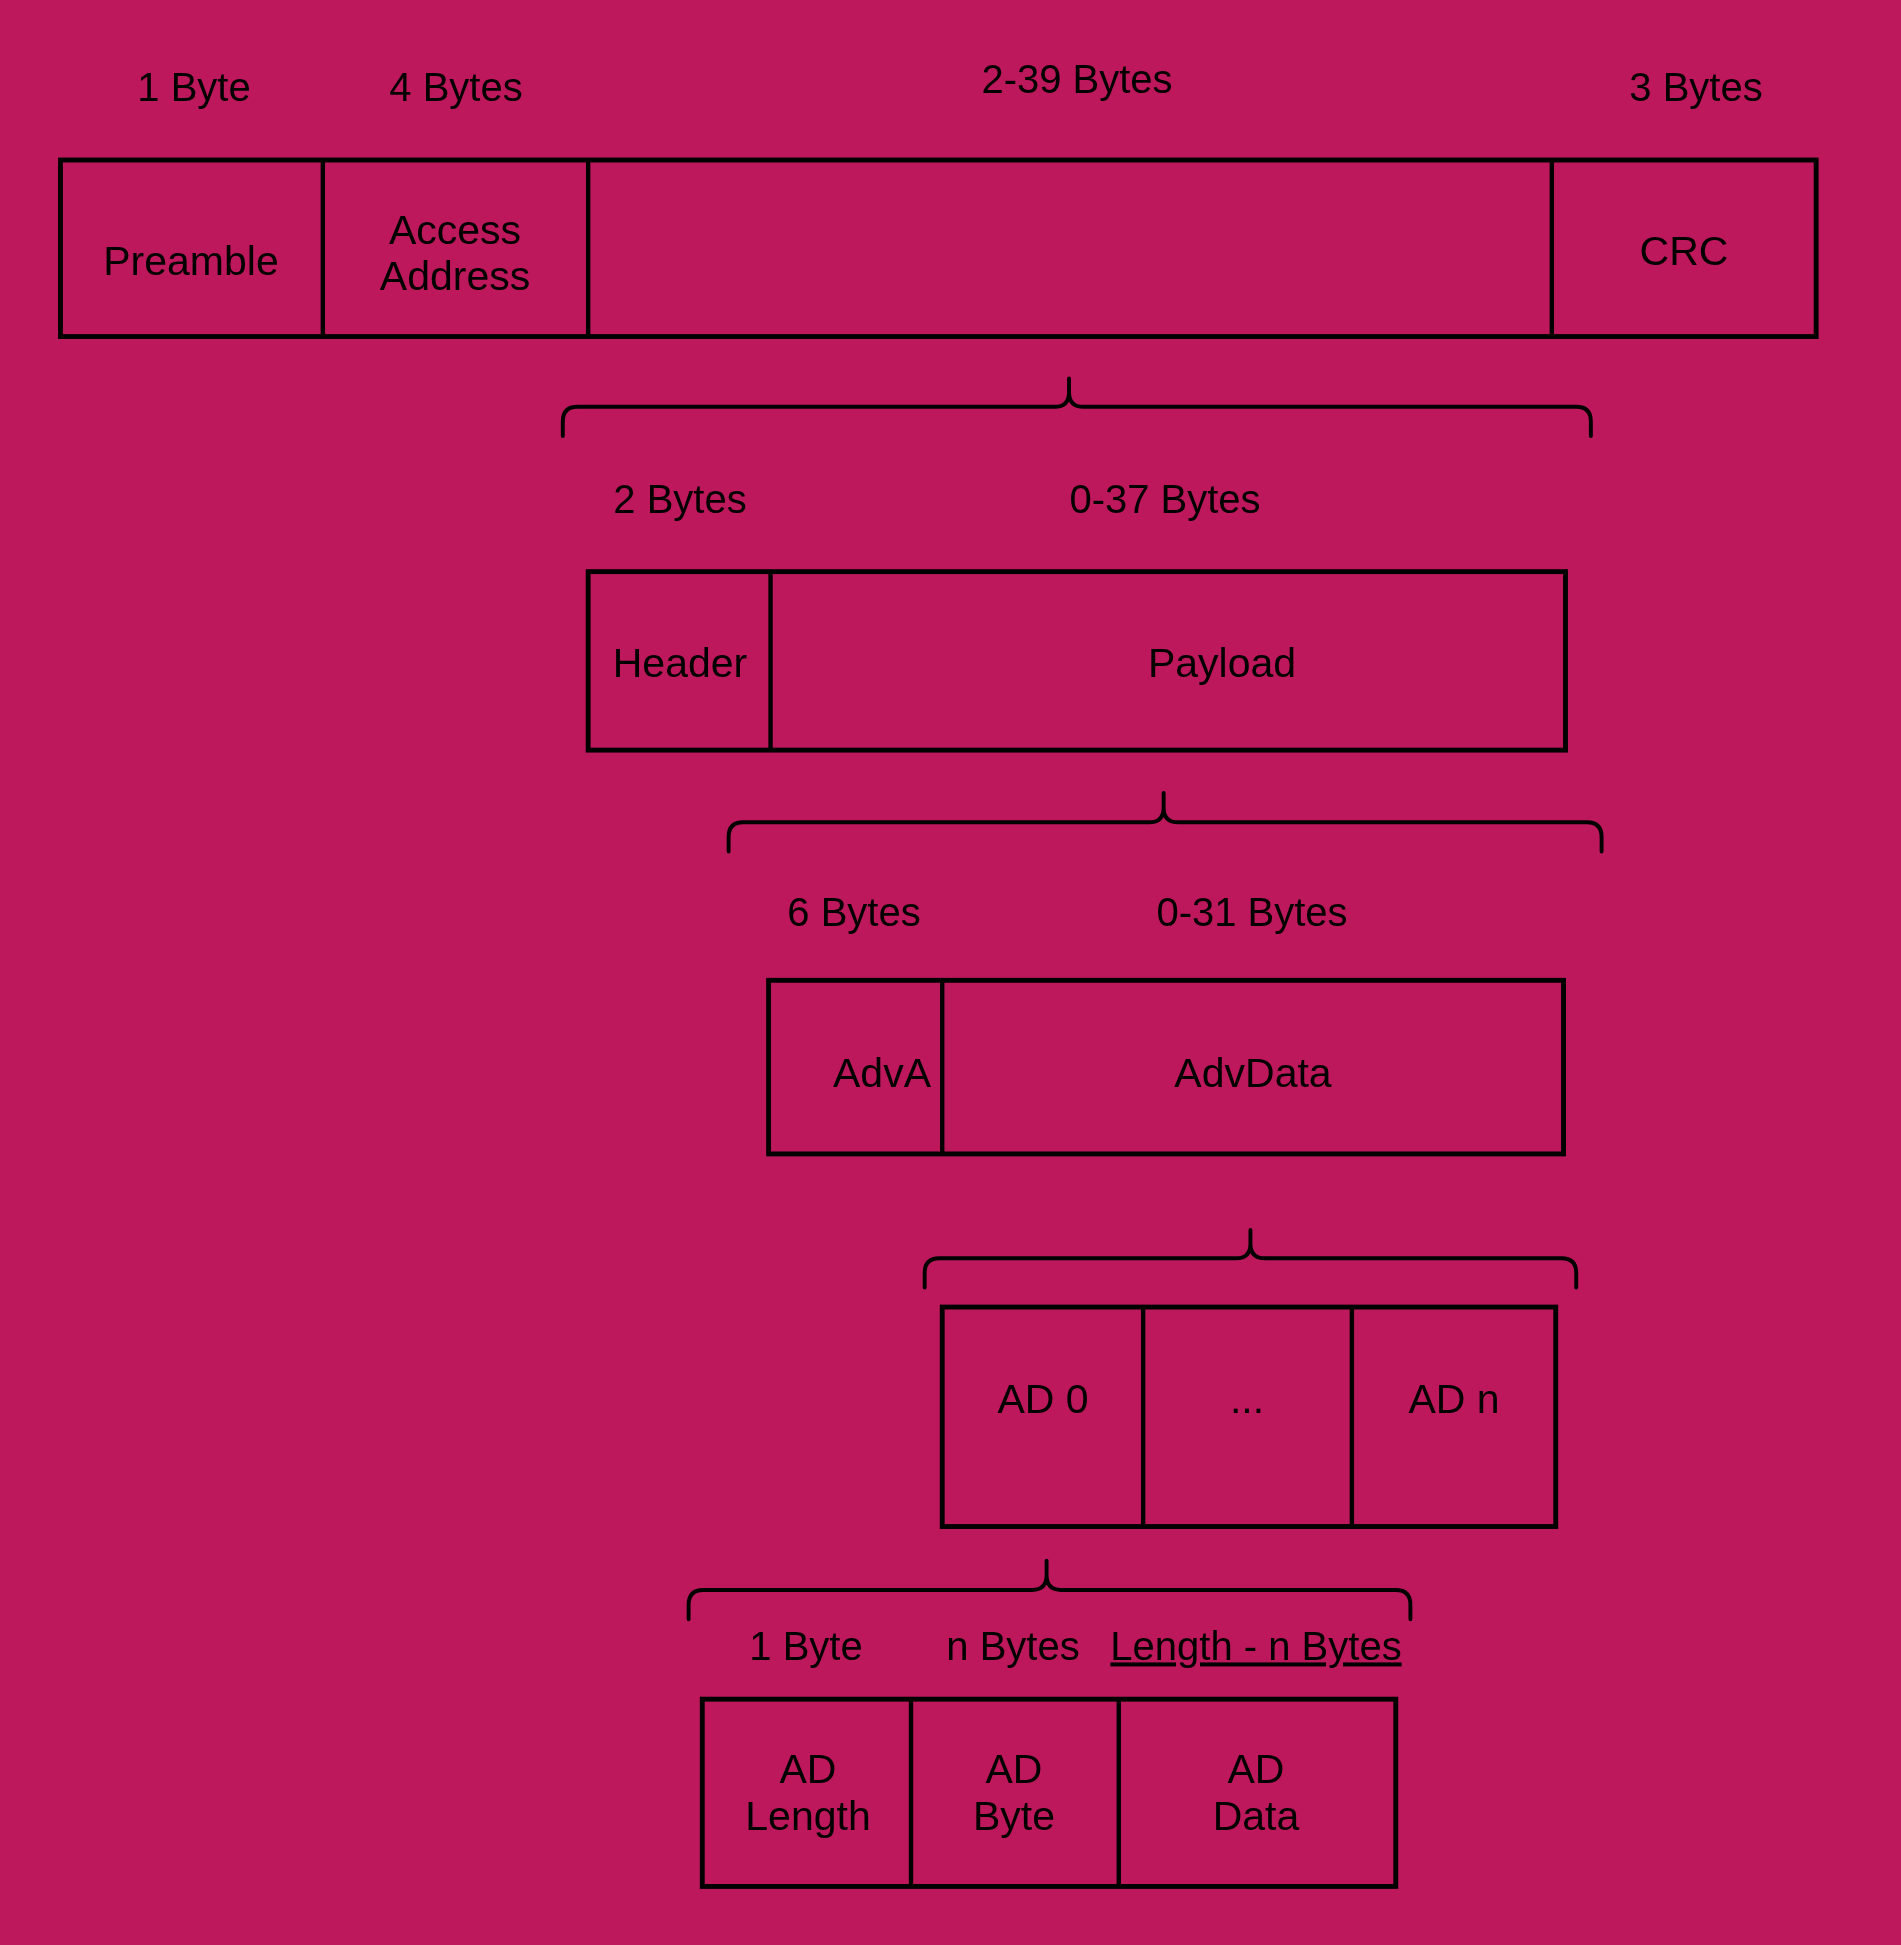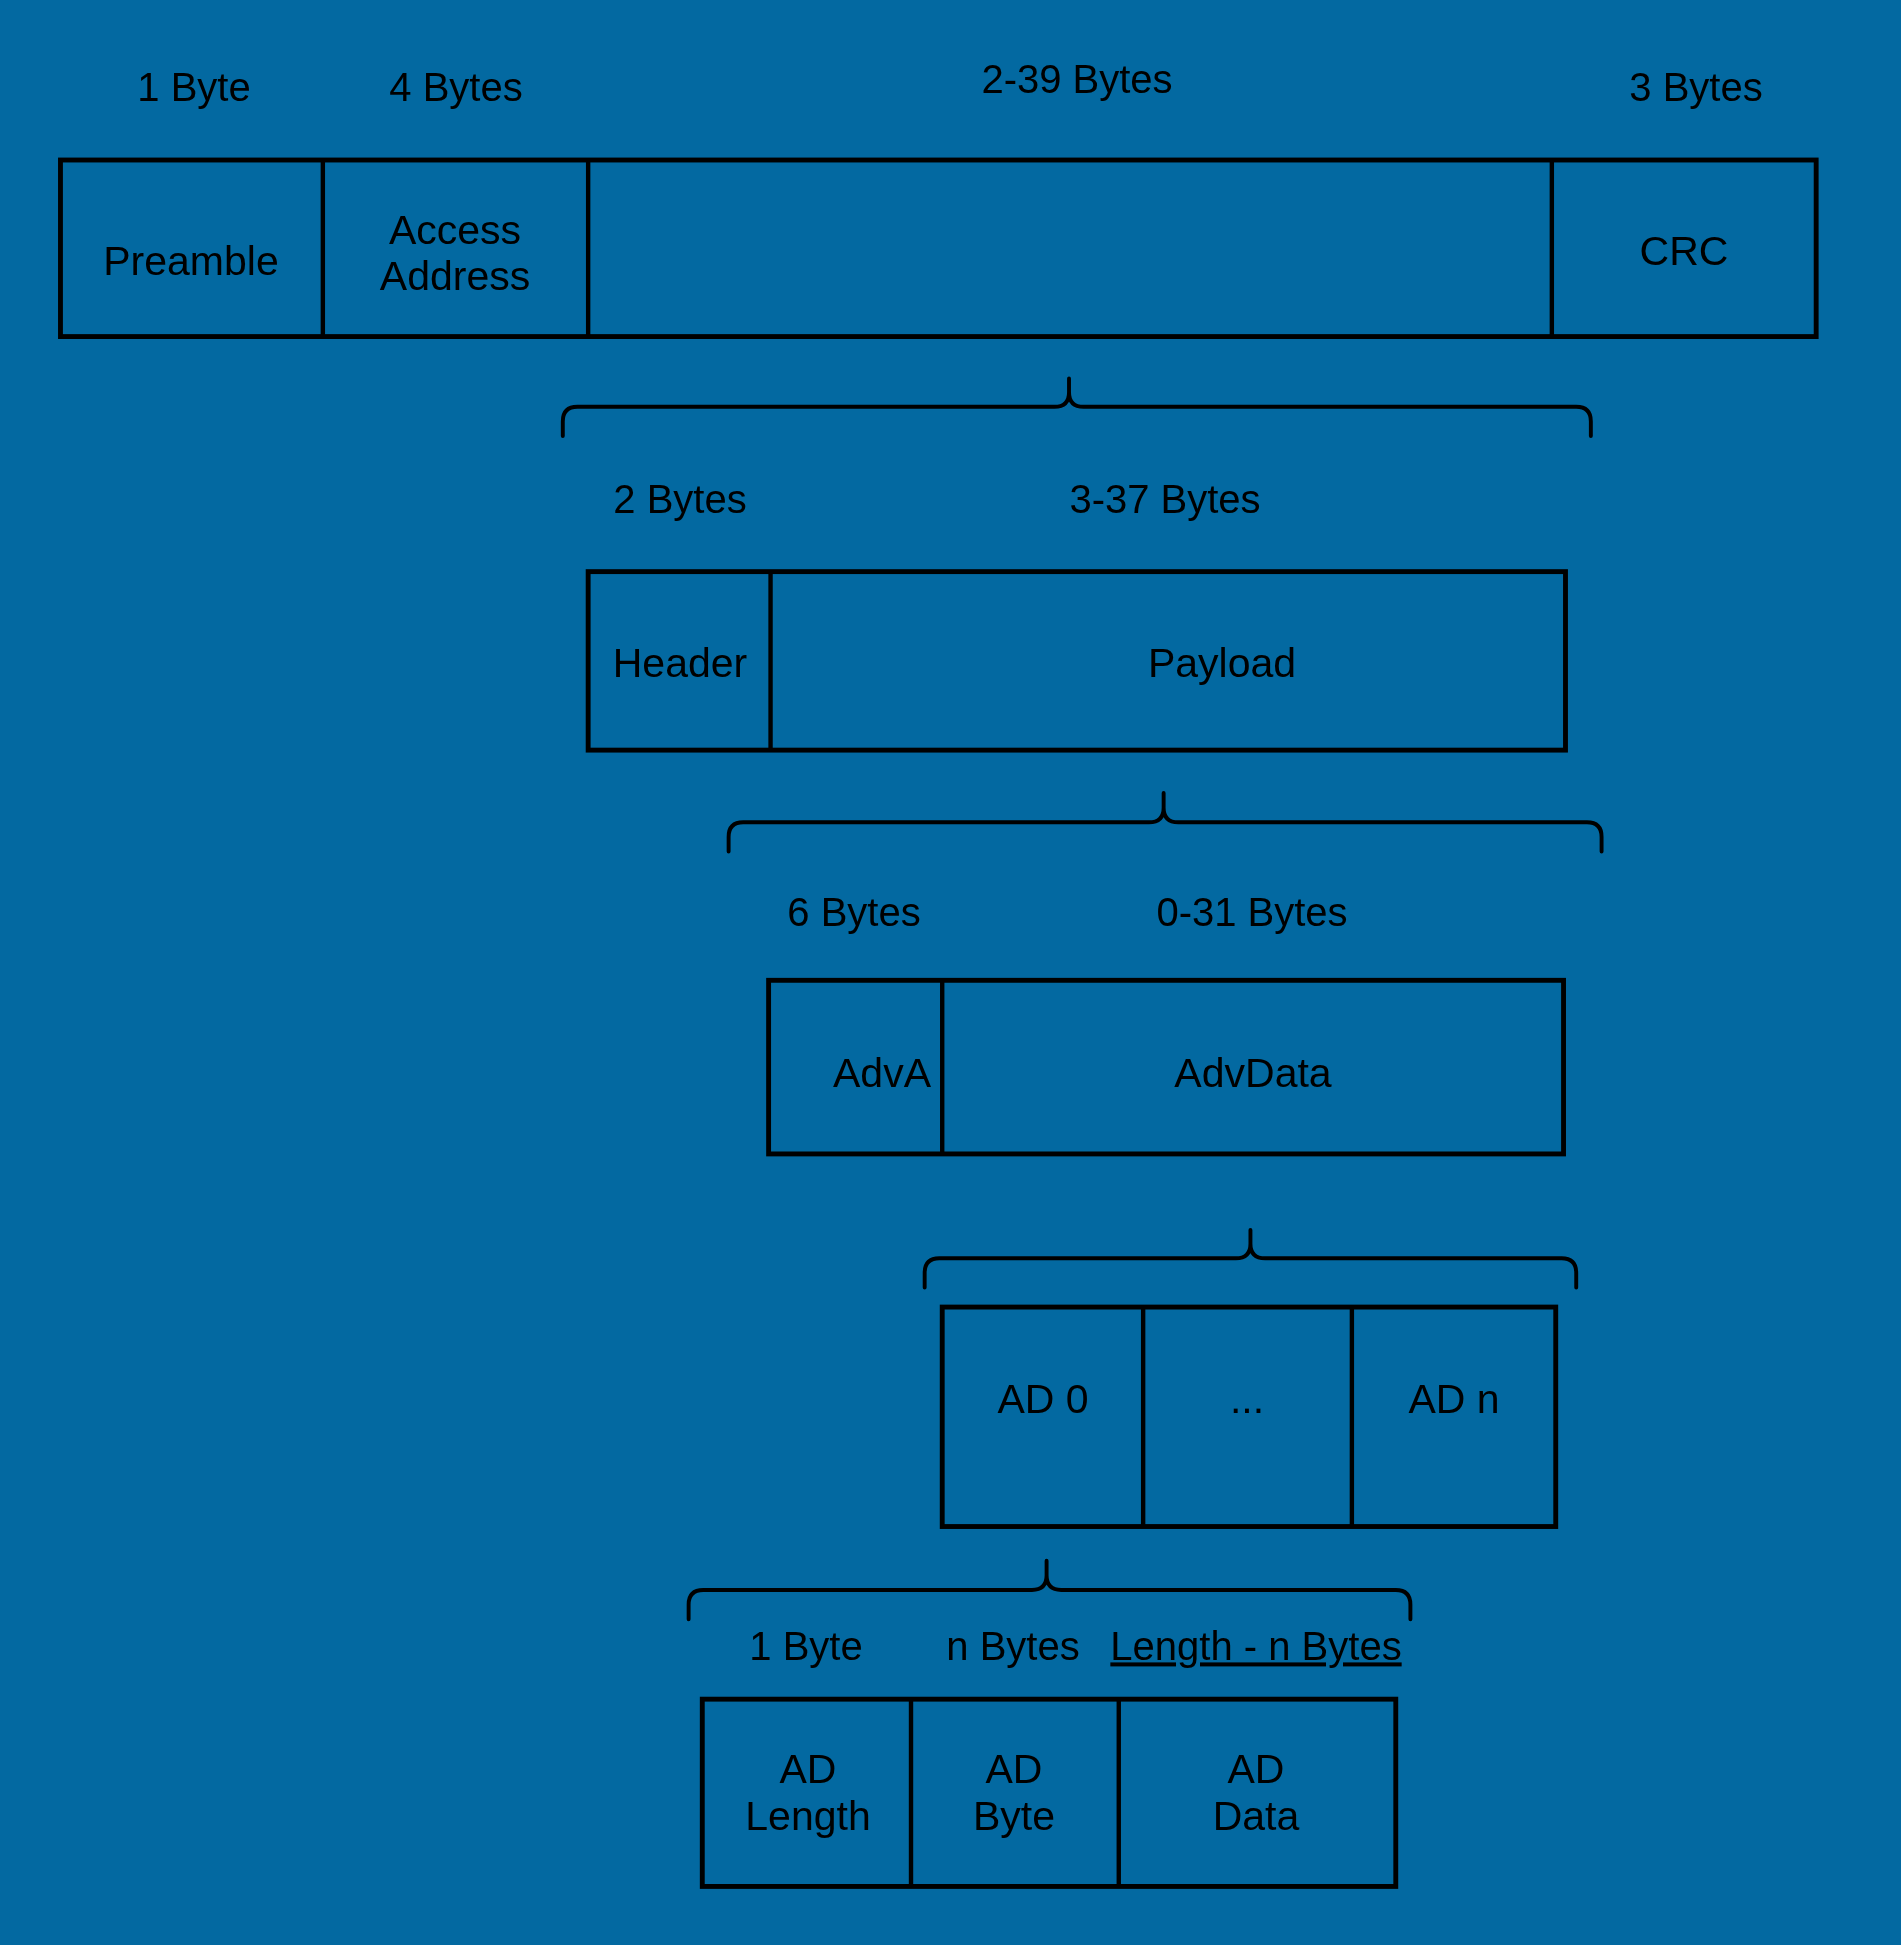--- a/index.html
+++ b/index.html
@@ -4,21 +4,21 @@
 <style>
   html, body {
     margin: 0;
     padding: 0;
     background: #ffffff;
   }
   #page {
     position: relative;
     width: 1902px;
     height: 1946px;
-    background: #0369a1;
+    background: #be185d;
     overflow: hidden;
     font-family: "Liberation Sans", sans-serif;
   }
   svg.layer {
     position: absolute;
     top: 0;
     left: 0;
     width: 1902px;
     height: 1946px;
   }
@@ -155,21 +155,21 @@
   <div class="lbl size-lbl" style="left:456px; top:88px;">4 Bytes</div>
   <div class="lbl size-lbl" style="left:1077px; top:80px;">2-39 Bytes</div>
   <div class="lbl size-lbl" style="left:1696px; top:88px;">3 Bytes</div>
 
   <div class="lbl cell-lbl" style="left:191px; top:244px;margin-top:17px;">Preamble</div>
   <div class="lbl cell-lbl" style="left:455px; top:230px;">Access</div>
   <div class="lbl cell-lbl" style="left:455px; top:276px;">Address</div>
   <div class="lbl cell-lbl" style="left:1684px; top:251px;">CRC</div>
 
   <div class="lbl size-lbl" style="left:680px; top:500px;">2 Bytes</div>
-  <div class="lbl size-lbl" style="left:1165px; top:500px;">3-37 Bytes</div>
+  <div class="lbl size-lbl" style="left:1165px; top:500px;">0-37 Bytes</div>
 
   <div class="lbl cell-lbl" style="left:680px; top:663px;">Header</div>
   <div class="lbl cell-lbl" style="left:1222px; top:663px;">Payload</div>
 
   <div class="lbl size-lbl" style="left:854px; top:913px;">6 Bytes</div>
   <div class="lbl size-lbl" style="left:1252px; top:913px;">0-31 Bytes</div>
 
   <div class="lbl cell-lbl" style="left:858px; top:1073px;margin-left:24px;">AdvA</div>
   <div class="lbl cell-lbl" style="left:1253px; top:1073px;">AdvData</div>
 

